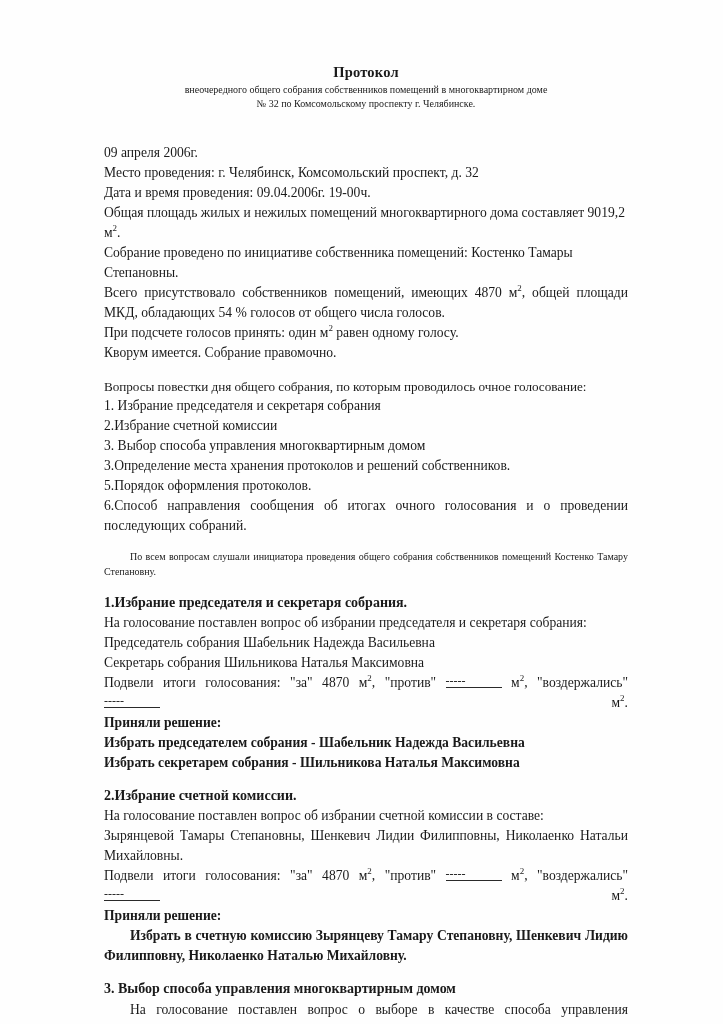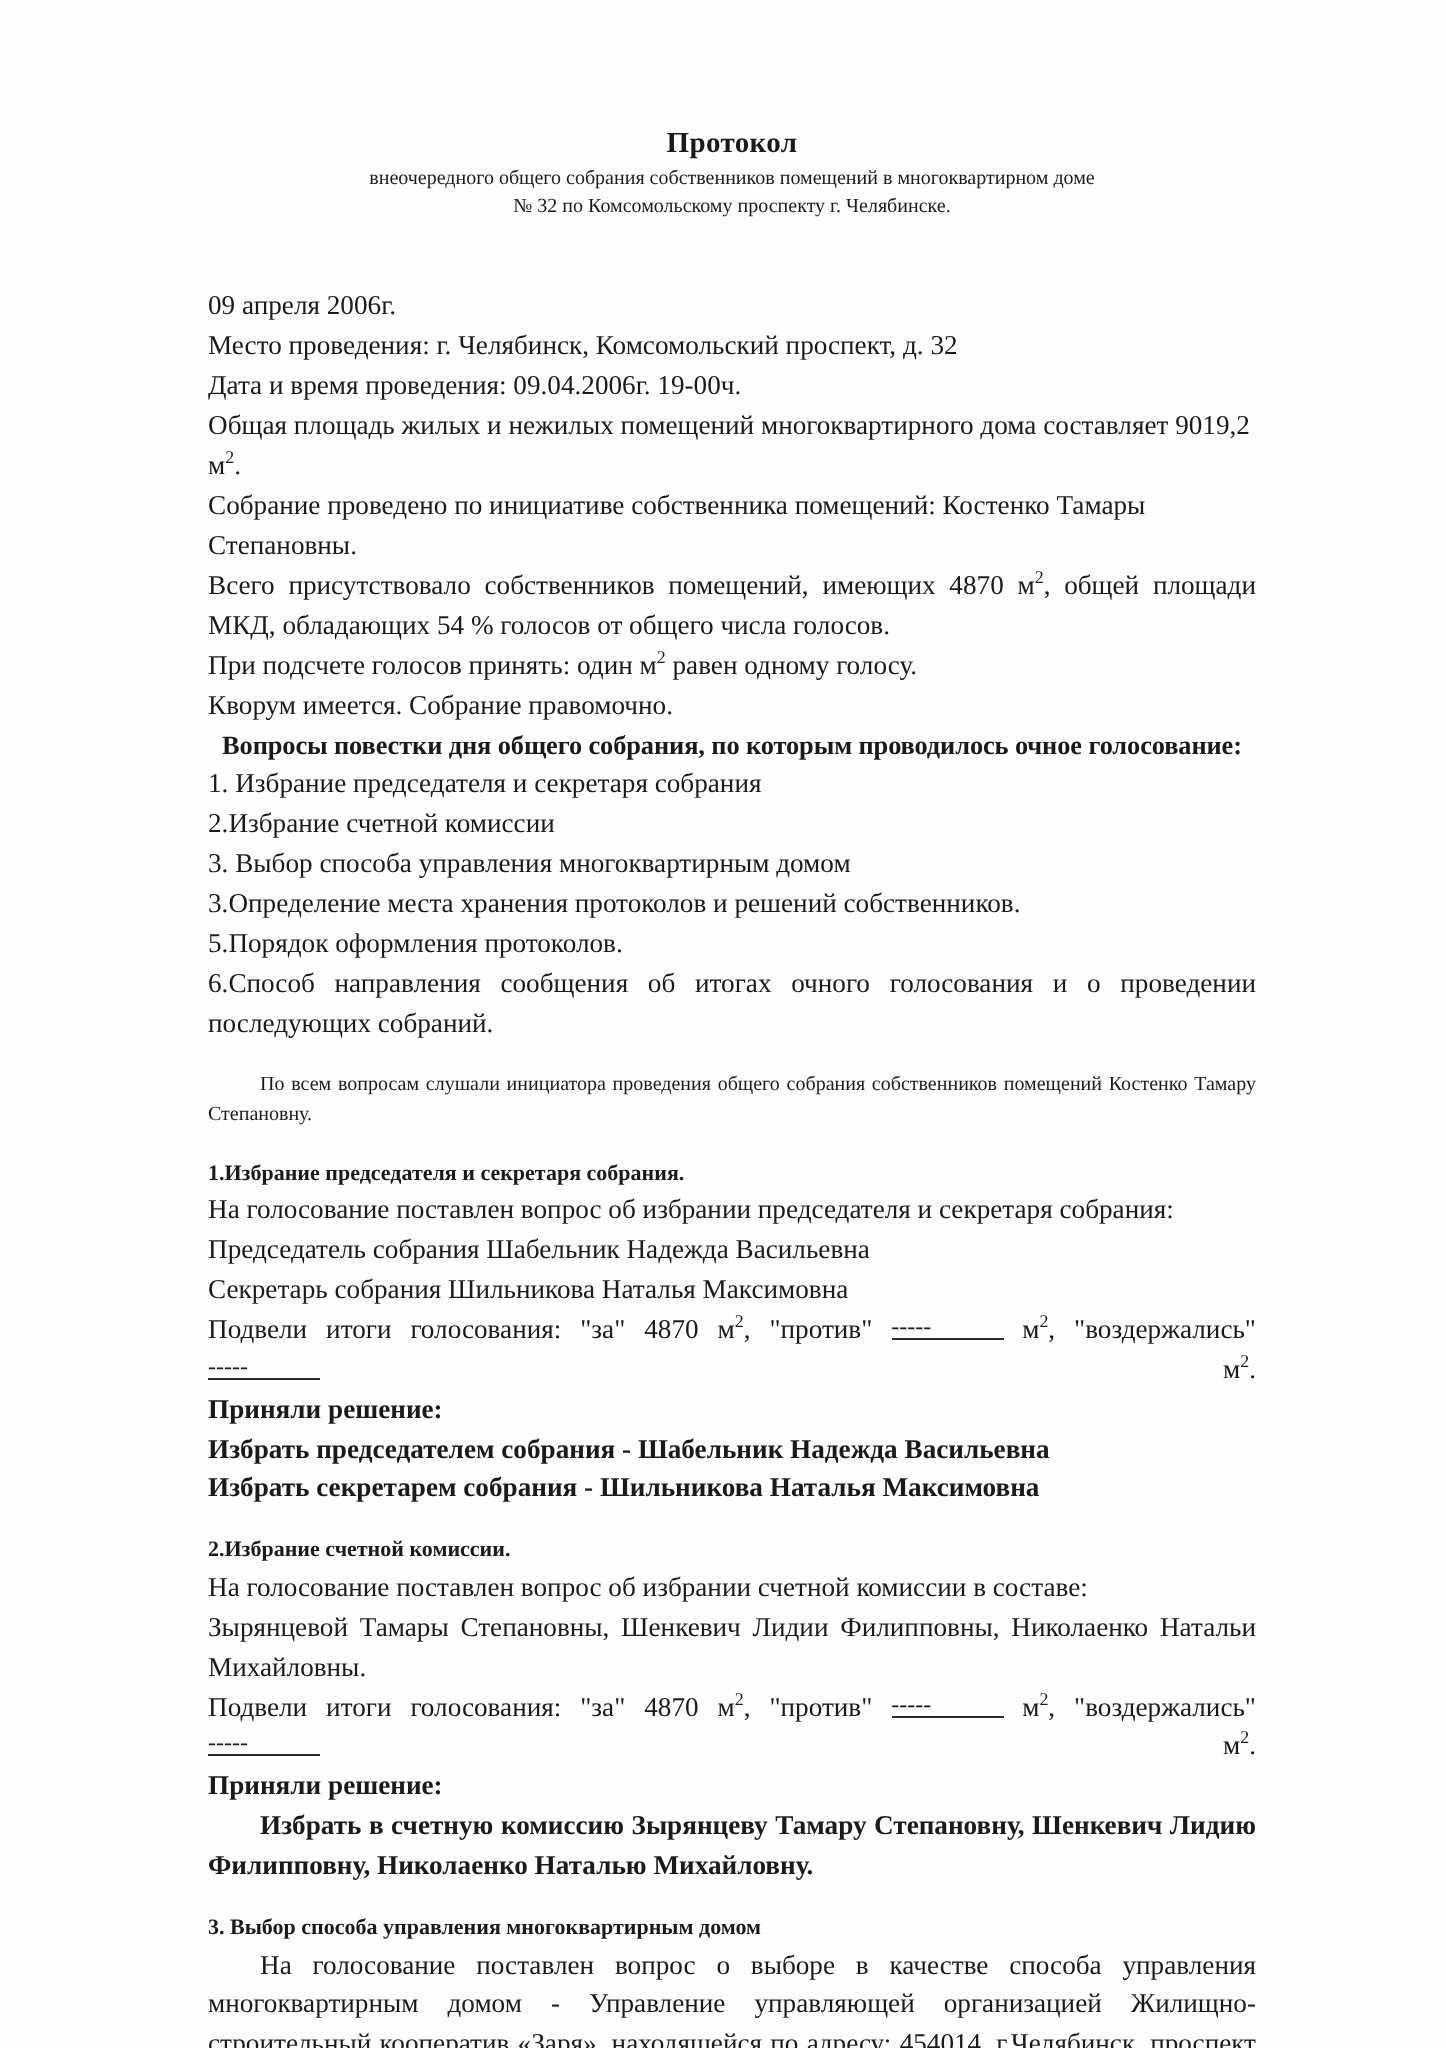--- a/index.html
+++ b/index.html
@@ -36,49 +36,49 @@
     font-size: 14.5px;
     line-height: 1.42;
     letter-spacing: 0.2px;
   }
   .doc-subtitle {
     font-size: 10px;
     line-height: 1.42;
   }
   .meta-block {
     margin-top: 14px;
+    margin-bottom: 14px;
   }
   .line {
     font-size: 13.6px;
     line-height: 1.47;
     text-align: left;
   }
   .just {
     text-align: justify;
     text-align-last: left;
   }
   .just-all {
     text-align: justify;
     text-align-last: justify;
   }
   .bold {
     font-weight: bold;
   }
   .section-heading {
     font-weight: bold;
-    font-size: 11px;
+    font-size: 14px;
     line-height: 1.47;
     margin-top: 14px;
   }
   .agenda-heading {
-    font-weight: bold;
+    font-weight: normal;
     font-size: 13.2px;
     line-height: 1.45;
     letter-spacing: -0.05px;
-    text-align: center;
   }
   .block-gap {
     height: 13px;
   }
   sup {
     font-size: 0.66em;
     vertical-align: super;
     line-height: 0;
   }
   .blank {

